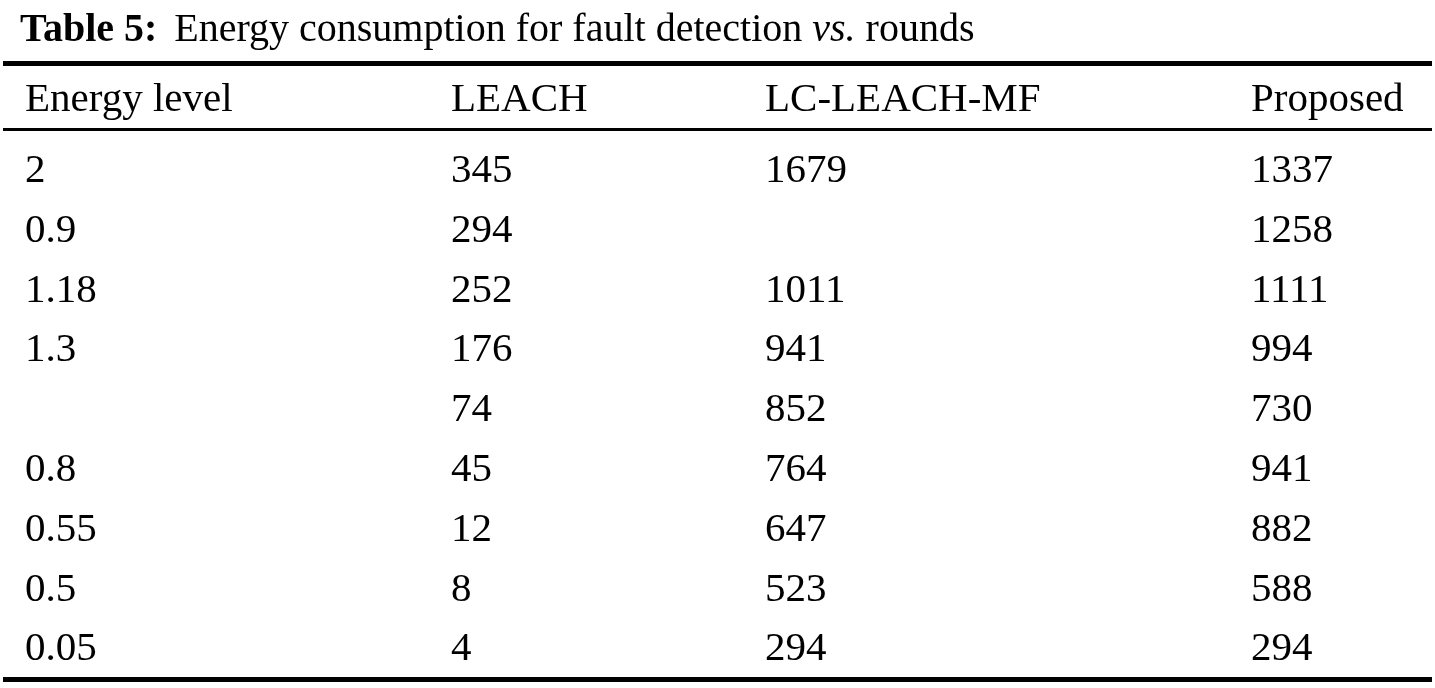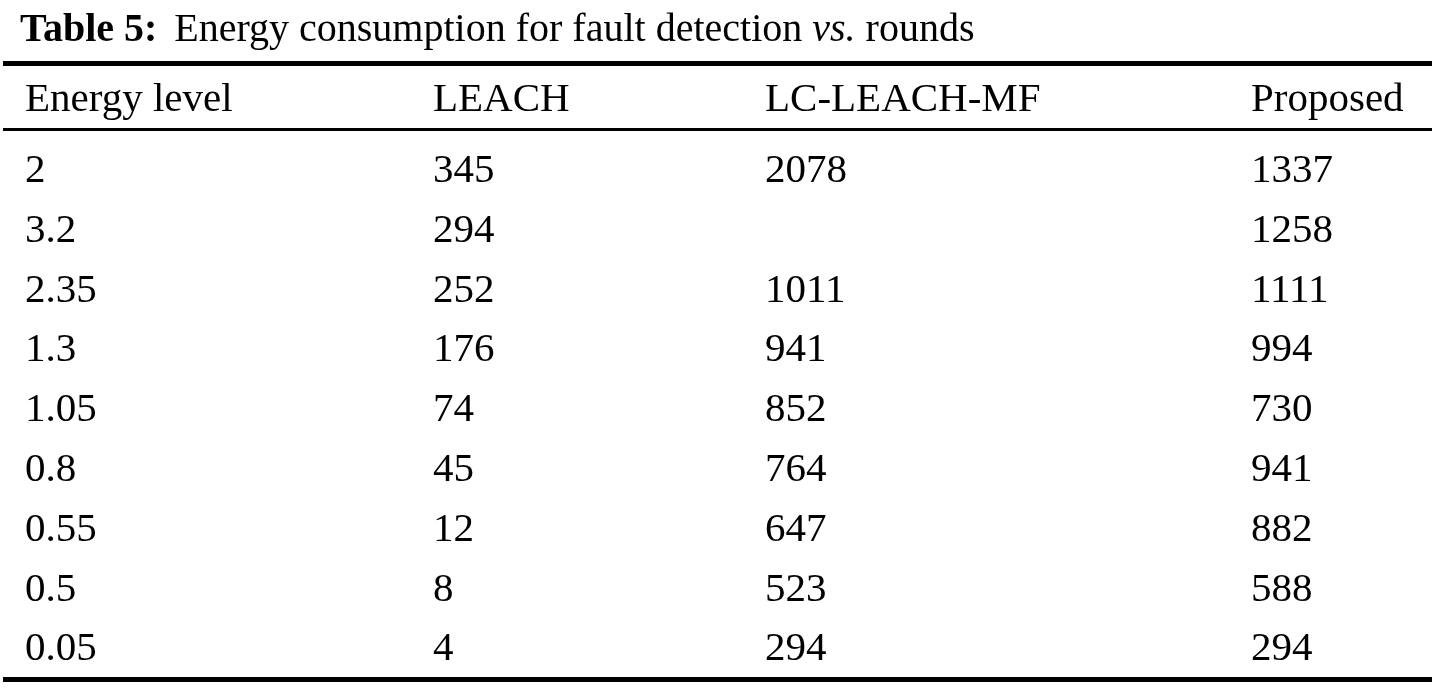--- a/index.html
+++ b/index.html
@@ -24,21 +24,21 @@
   .rule-top{top:61px;height:5px;}
   .rule-mid{top:128px;height:3px;}
   .rule-bottom{top:677px;height:5px;}
   .hrow{position:absolute;top:66px;left:0;right:0;height:54px;font-size:41px;text-align:center;}
   .hrow .cell{line-height:62px;}
   .tbody{position:absolute;top:139px;left:0;right:0;font-size:41px;}
   .trow{position:relative;height:59.8px;}
   .trow .cell{line-height:59.8px;}
   .cell{position:absolute;white-space:nowrap;}
   .c0{left:25px;}
-  .c1{left:433px;}
+  .c1{left:451px;}
   .c2{left:765px;}
   .c3{left:1237px;margin-left:14px;}
 </style>
 </head>
 <body>
 
 <div class="page">
 
   <div class="caption">
     <span class="caption-label">Table 5:</span><span class="caption-text">Energy consumption for fault detection</span><span class="caption-vs">vs.</span><span class="caption-suffix">rounds</span>
@@ -52,42 +52,41 @@
     <span class="cell c2">LC-LEACH-MF</span>
     <span class="cell c3">Proposed</span>
   </div>
 
   <div class="rule rule-mid"></div>
 
   <div class="tbody">
     <div class="trow">
       <span class="cell c0">2</span>
       <span class="cell c1">345</span>
-      <span class="cell c2">2078</span>
+      <span class="cell c2">1679</span>
       <span class="cell c3">1337</span>
     </div>
     <div class="trow">
-      <span class="cell c0">3.2</span>
+      <span class="cell c0">0.9</span>
       <span class="cell c1">294</span>
       <span class="cell c3">1258</span>
     </div>
     <div class="trow">
-      <span class="cell c0">2.35</span>
+      <span class="cell c0">1.18</span>
       <span class="cell c1">252</span>
       <span class="cell c2">1011</span>
       <span class="cell c3">1111</span>
     </div>
     <div class="trow">
       <span class="cell c0">1.3</span>
       <span class="cell c1">176</span>
       <span class="cell c2">941</span>
       <span class="cell c3">994</span>
     </div>
     <div class="trow">
-      <span class="cell c0">1.05</span>
       <span class="cell c1">74</span>
       <span class="cell c2">852</span>
       <span class="cell c3">730</span>
     </div>
     <div class="trow">
       <span class="cell c0">0.8</span>
       <span class="cell c1">45</span>
       <span class="cell c2">764</span>
       <span class="cell c3">941</span>
     </div>

